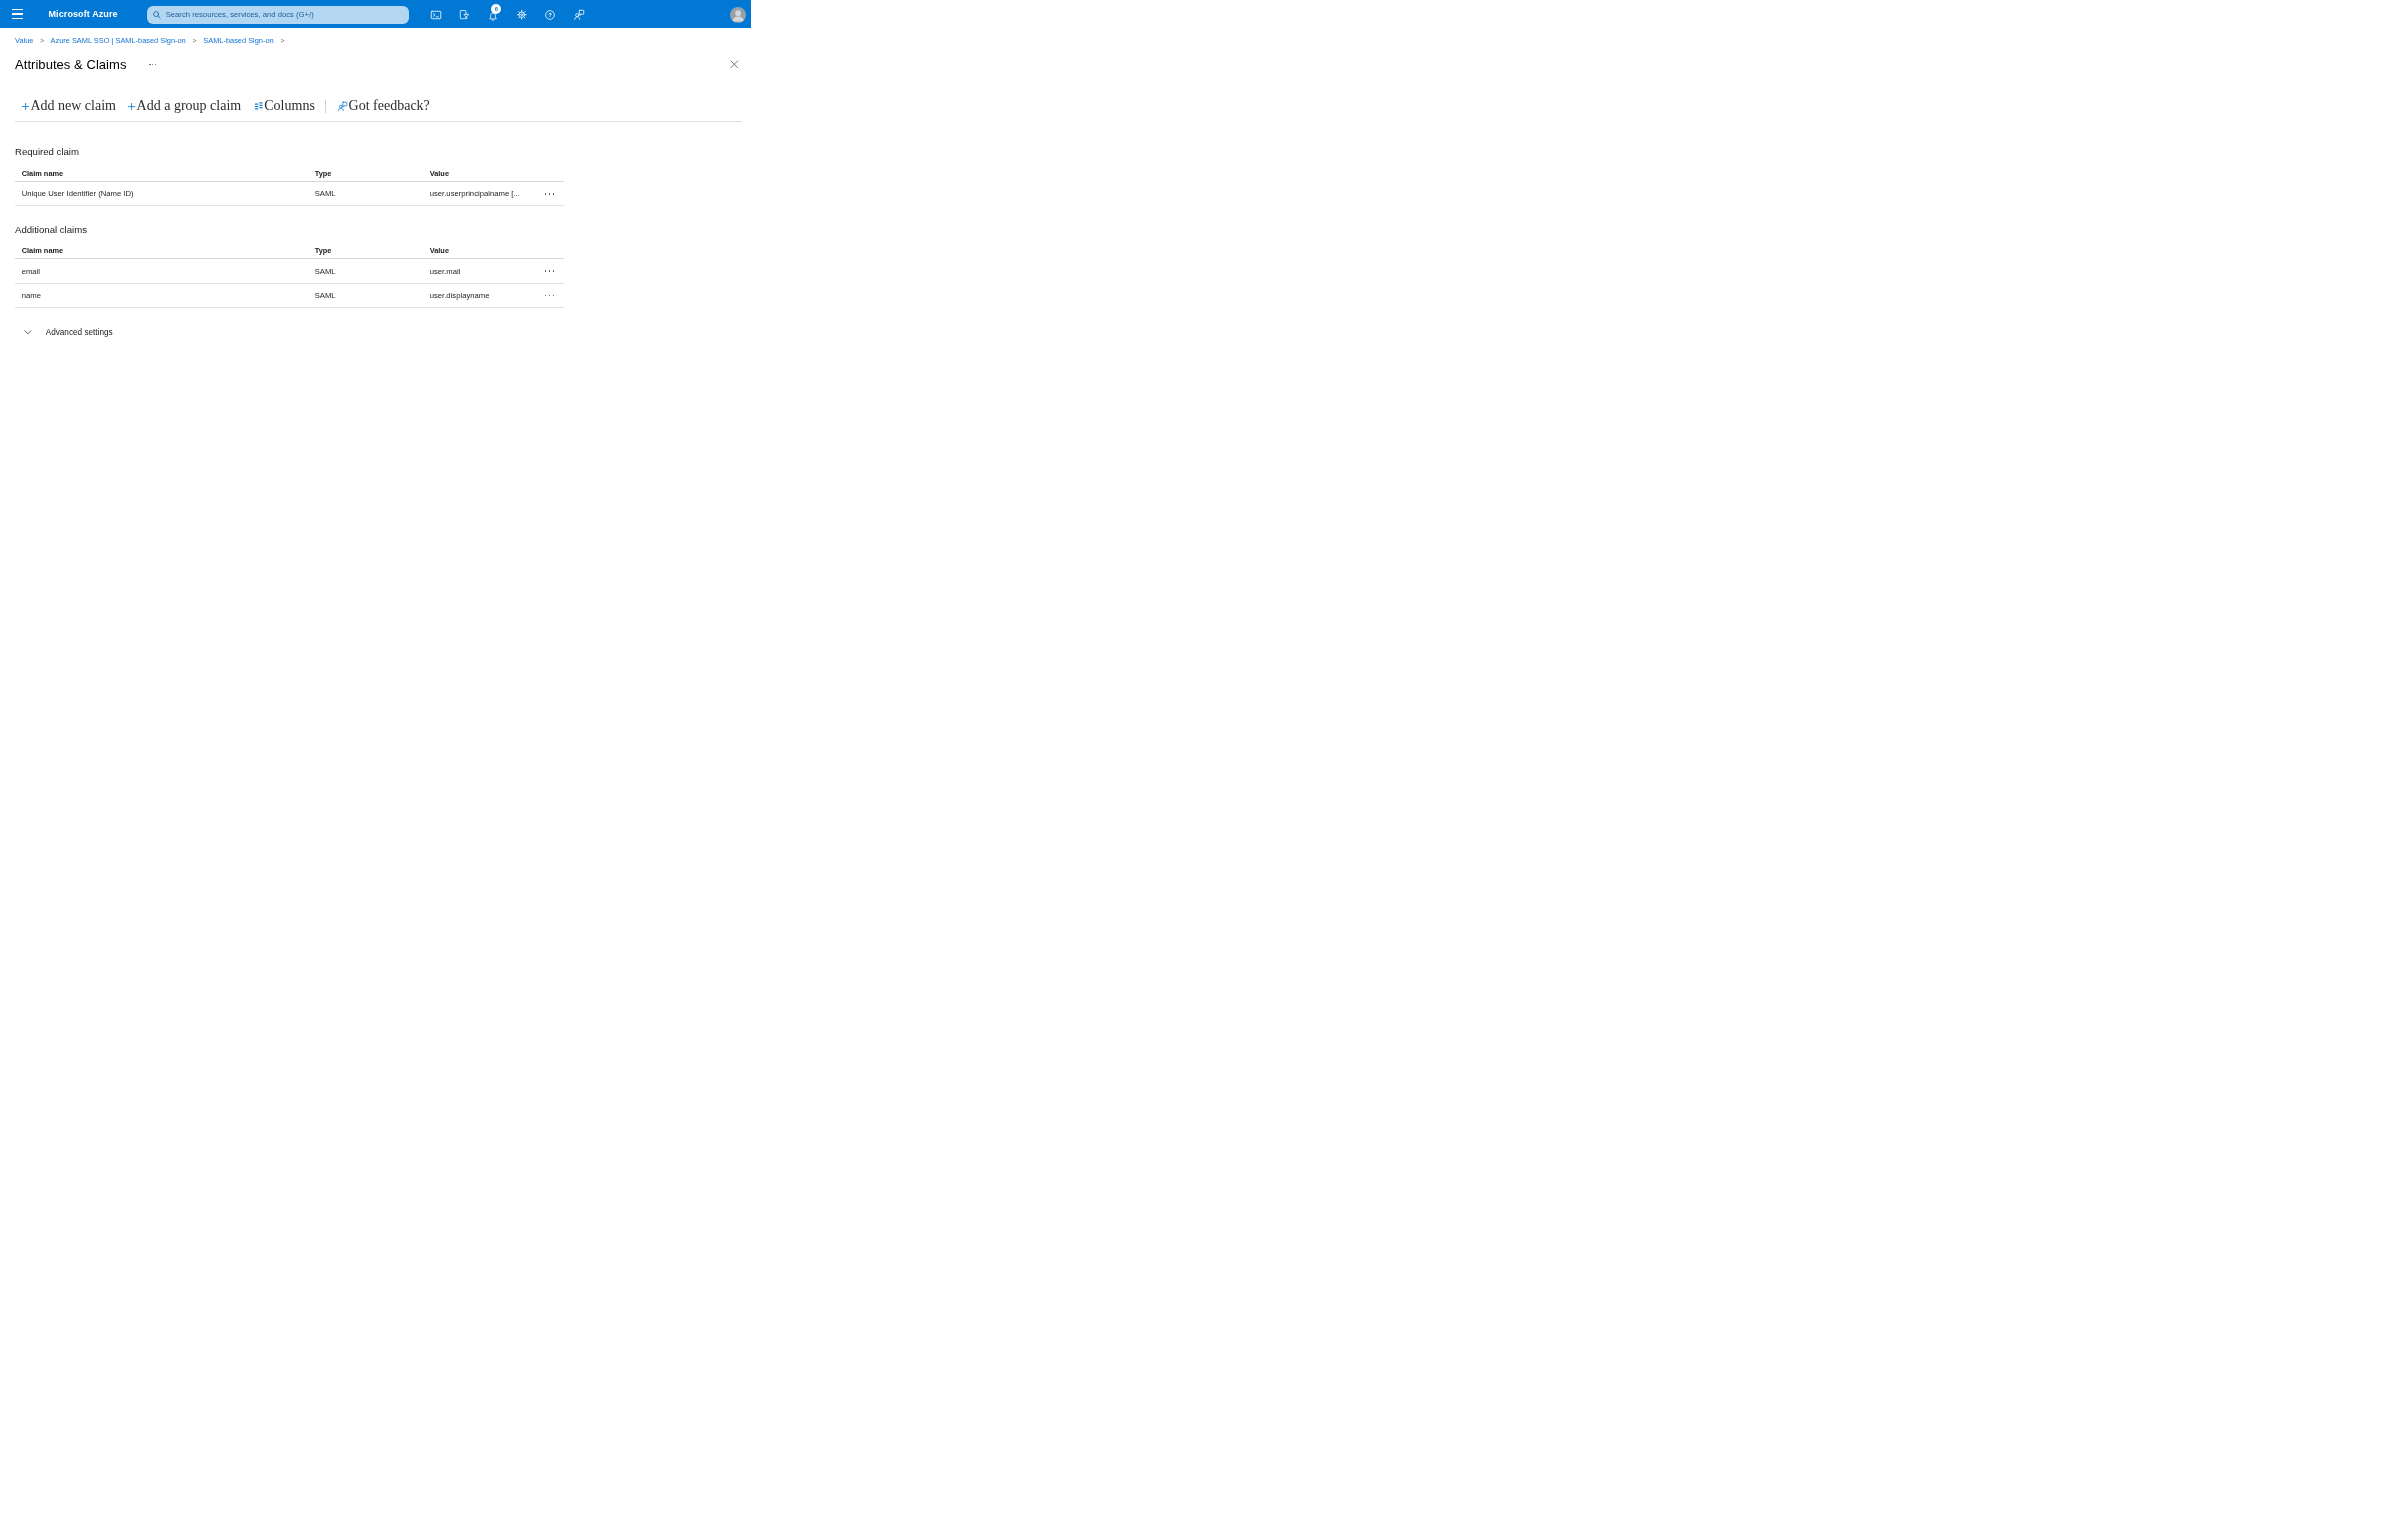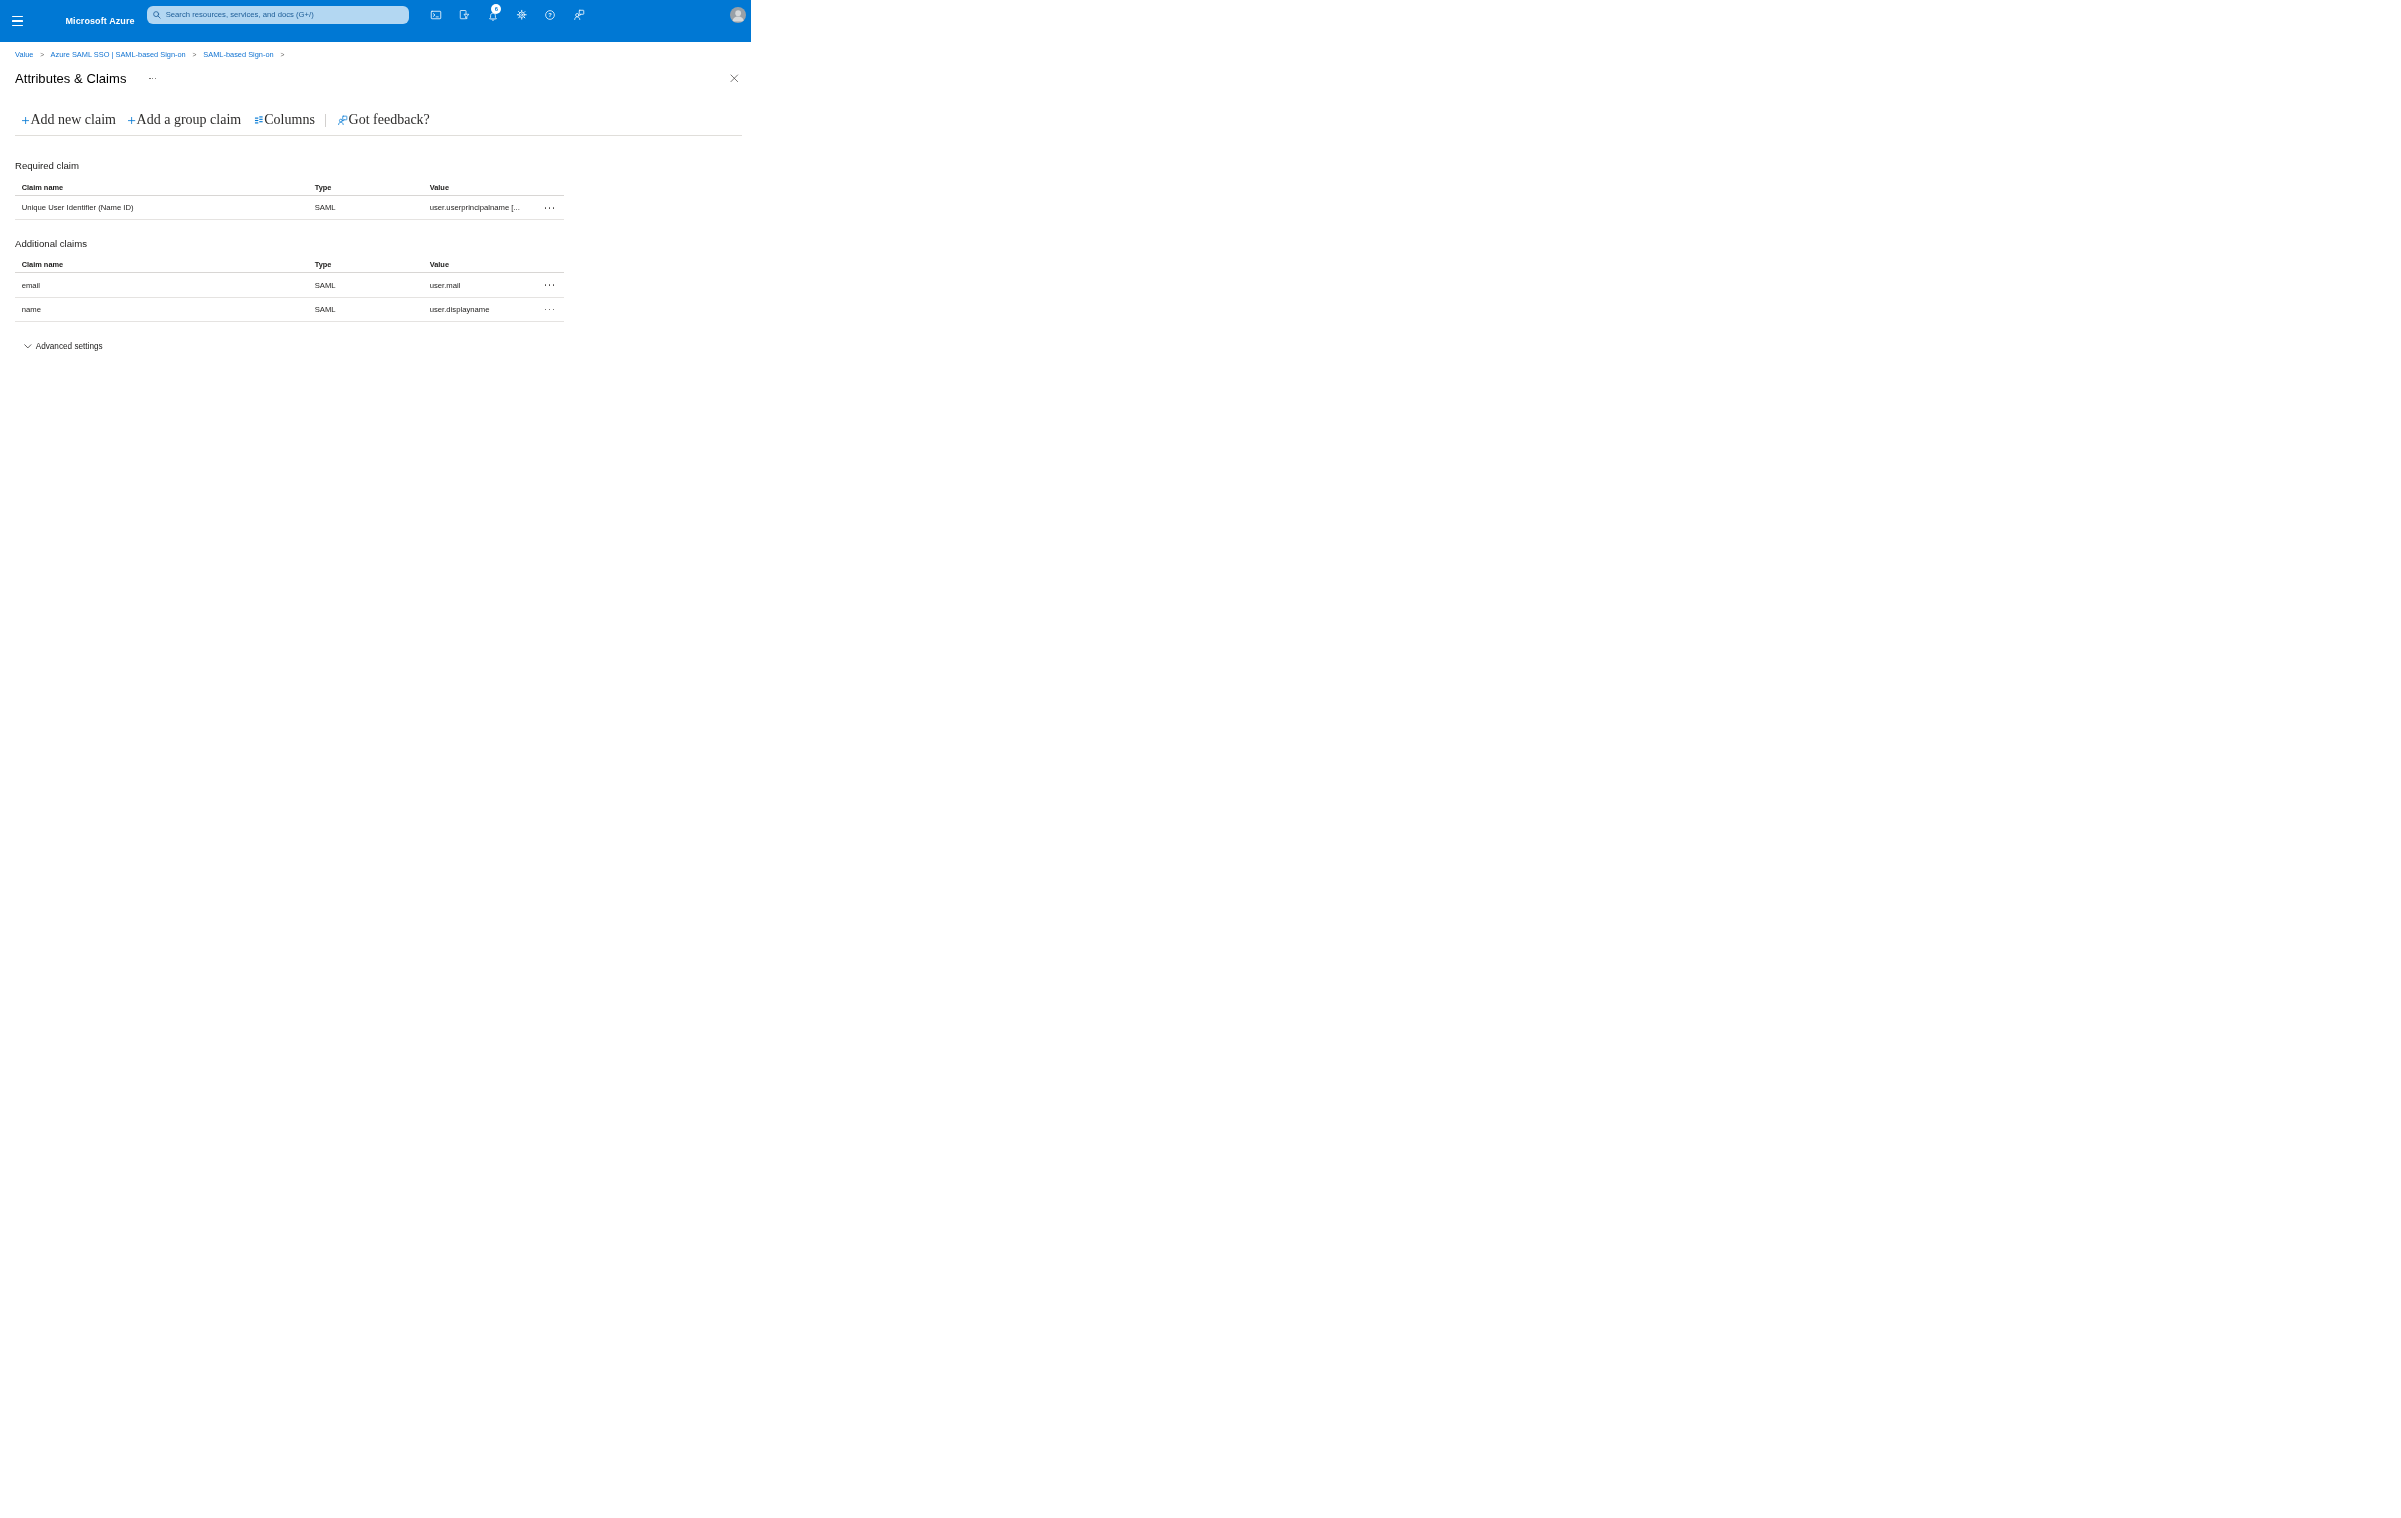--- a/index.html
+++ b/index.html
@@ -1,21 +1,21 @@
 <!DOCTYPE html>
 <html style="font-size:7.7px"><head>
 <meta charset="utf-8">
 <style>
   * { margin:0; padding:0; box-sizing:border-box; }
   html,body { width:751px; height:380px; background:#fff; overflow:hidden;
     font-family:"Liberation Sans","DejaVu Sans",sans-serif; }
   button { background:none; border:none; cursor:pointer; font-family:inherit; }
 
   
-  .topbar { position:relative; height:42px; background:#0078d4; display:flex; align-items:center;gap:17px; }
+  .topbar { position:relative; height:28px; background:#0078d4; display:flex; align-items:center; }
   .hamburger { margin-left:11.5px; width:11.5px; height:9.6px; display:flex; flex-direction:column; justify-content:space-between; }
   .hamburger span { display:block; width:11px; height:1.2px; background:#fff; border-radius:0.5px; }
   .brand { margin-left:25.5px; color:#fff; font-size:9px; font-weight:700; letter-spacing:0.1px; white-space:nowrap; }
   .search { position:absolute; left:147px; top:5.8px; width:262px; height:18px; background:#b3d7f2;
     border-radius:6px; display:flex; align-items:center; padding-left:5.3px; }
   .search svg { flex:0 0 auto; }
   .search input { flex:1; height:100%; background:transparent; border:none; outline:none;
     margin-left:3.8px; font-size:7.7px; color:#12446e; font-family:inherit; }
   .search input::placeholder { color:#1d5d97; opacity:1; }
   .top-icons { position:absolute; left:425px; top:4.3px; display:flex; gap:7.7px; }
@@ -51,21 +51,21 @@
 
   .tbl { width:549px; }
   .thead, .trow { display:grid; grid-template-columns:293px 115px 1fr 29px; align-items:center; padding-left:6.7px; }
   .thead { margin-top:11.5px; padding-bottom:3px; border-bottom:0.5px solid #d8d6d4; }
   .thead div { font-size:7.4px; font-weight:700; color:#1b1a19; }
   .trow { height:24.5px; border-bottom:1px solid #e5e3e1; }
   .trow div { font-size:7.7px; color:#201f1e; white-space:nowrap; overflow:hidden; }
   .dots { display:flex; gap:2.2px; align-items:center; justify-content:center; padding:3.8px 1.9px; }
   .dots i { width:1.7px; height:1.7px; border-radius:50%; background:#484644; }
 
-  .advanced { margin-top:20px; margin-left:9px; display:flex; align-items:center; gap:4px; }
+  .advanced { margin-top:20px; margin-left:9px; display:flex; align-items:center; gap:14px; }
   .advanced span { font-size:8.2px; color:#1b1a19; }
 
   svg { display:block; }
 </style>
 </head>
 <body>
 
 <header class="topbar">
   <button class="hamburger">
     <span></span>

